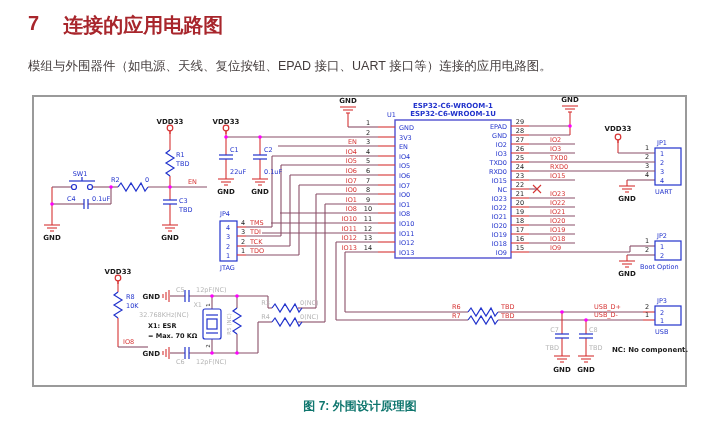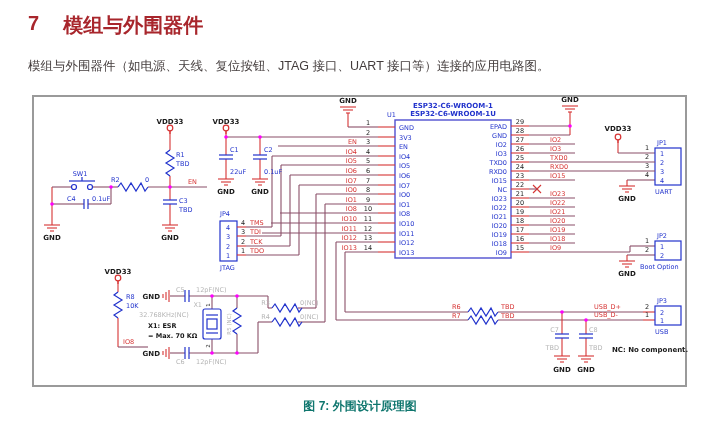--- a/index.html
+++ b/index.html
@@ -26,23 +26,23 @@
   .dot{fill:#ff00ff;stroke:none;}
   .vcc{stroke:#d63333;stroke-width:1.2;fill:#ffffff;}
 </style>
 </head>
 <body>
 
 
 
 <div class="doc-title">
   <span class="num">7</span>
-  <span>模组与外围器件</span>
+  <span>连接的应用电路图</span>
 </div>
-<div class="doc-intro">模组与外围器件（如电源、天线、复位按钮、JTAG 接口、UART 接口等）连接的应用电路图。</div>
+<div class="doc-intro">模组与外围器件（如电源、天线、复位按钮、EPAD 接口、UART 接口等）连接的应用电路图。</div>
 <div class="fig-caption">图 7: 外围设计原理图</div>
 
 <svg id="schem" width="720" height="433" viewBox="0 0 720 433" xmlns="http://www.w3.org/2000/svg">
   <defs>
     <path id="resh" class="bl" d="M0 0 L3 -4 L8 4 L13 -4 L18 4 L23 -4 L27 4 L30 0"></path>
     <path id="resv" class="bl" d="M0 0 L-4 3 L4 8 L-4 13 L4 18 L-4 23 L0 26"></path>
   </defs>
 
   <rect class="frame" x="33" y="96" width="653" height="290"></rect>
 

